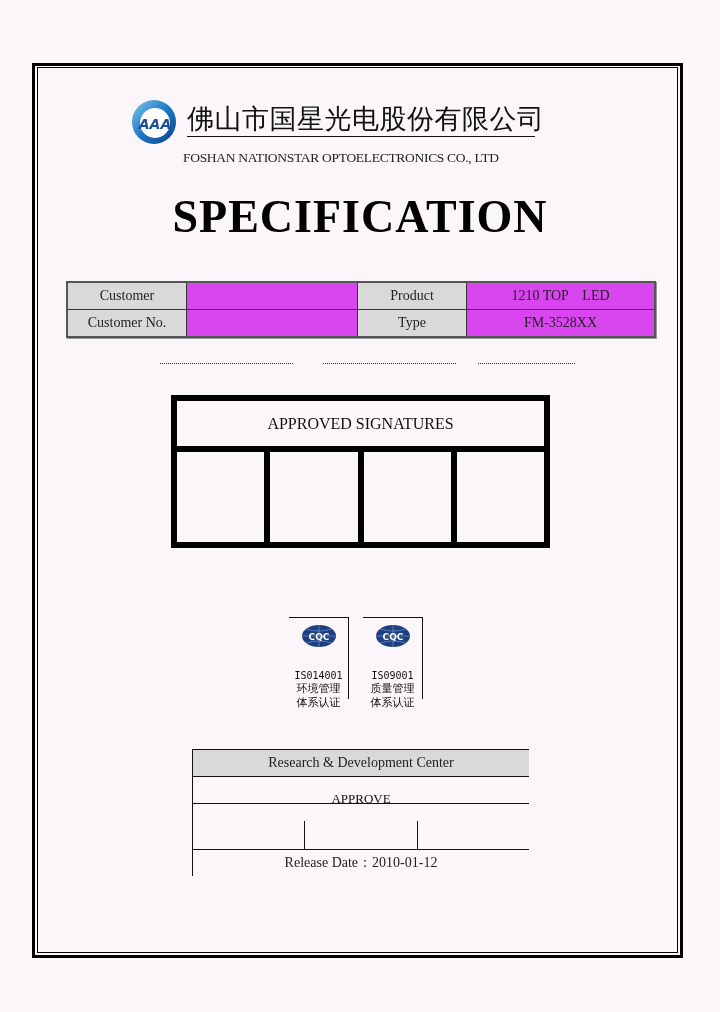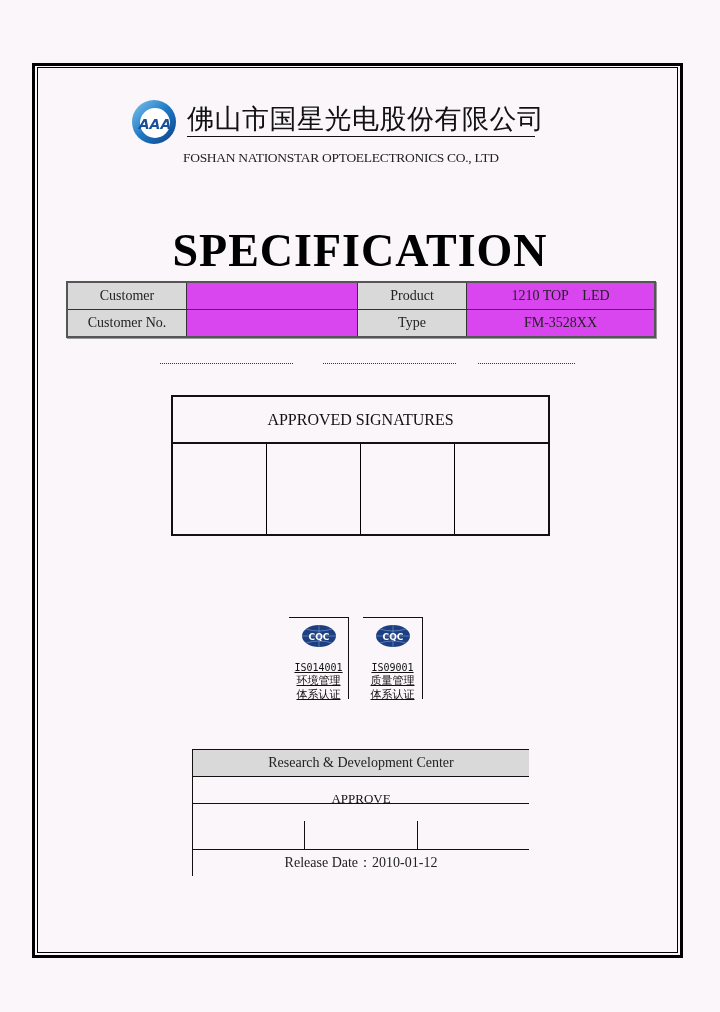--- a/index.html
+++ b/index.html
@@ -30,21 +30,21 @@
     font-family: "DejaVu Sans", sans-serif; font-size: 27px; letter-spacing: 0.5px;
     line-height: 34px; border-bottom: 1.5px solid #111; white-space: nowrap;
     color: #111;
   }
   .company-en {
     position: absolute; left: 183px; top: 150px; width: 360px;
     font-size: 13.5px; letter-spacing: -0.3px; white-space: nowrap; color: #222;
   }
   .title {
     position: absolute; left: 0; top: 190px; width: 720px; text-align: center;
-    font-size: 46px; font-weight: bold; letter-spacing: 1px; color: #000; margin-top: 34px;
+    font-size: 46px; font-weight: bold; letter-spacing: 1px; color: #000;
   }
   
   table { border-collapse: collapse; }
   .info-table {
     position: absolute; left: 66px; top: 281px;
     border: 2px solid #555;
     box-shadow: 1px 1px 0 #999;
   }
   .info-table td {
     border: 1px solid #333; height: 26px; text-align: center;
@@ -53,32 +53,31 @@
   .info-table td.lbl { background: #d9d9d9; }
   .info-table td.val { background: #d946ef; }
   .dotline {
     position: absolute; top: 363px; height: 0; border-top: 1px dotted #333;
   }
   
   .sig-table {
     position: absolute; left: 171px; top: 395px; width: 379px;
     border: 2px solid #111;
   }
-  .sig-table td { border: 1px solid #000000; padding: 0; }
+  .sig-table td { border: 6px solid #000000; padding: 0; }
   .sig-head td { height: 45px; text-align: center; font-size: 16px; border-bottom: 2px solid #111; }
   .sig-body td { height: 90px; width: 25%; }
   
   .cert {
     position: absolute; top: 617px; width: 60px; height: 82px;
     border-top: 1px solid #111; border-right: 1px solid #111; box-sizing: border-box;
     text-align: center;
-    text-decoration: underline;
   }
   .cert .cqc { margin: 6px auto 0; width: 36px; height: 24px; display: block; }
-  .cert .code { font-family: "DejaVu Sans Mono", monospace; font-size: 10px; margin-top: 14px; color: #111; }
+  .cert .code { font-family: "DejaVu Sans Mono", monospace; font-size: 10px; margin-top: 22px; color: #111; }
   .cert .cn { font-family: "DejaVu Sans", sans-serif; font-size: 11px; line-height: 12px; color: #111; margin-top: 2px; }
   
   .rd {
     position: absolute; left: 192px; top: 749px; width: 337px;
   }
   .rd .row { display: flex; box-sizing: border-box; }
   .rd .hdr {
     height: 28px; background: #d9d9d9; border-top: 1px solid #111; border-left: 1px solid #111;
     border-bottom: 1px solid #111; justify-content: center; align-items: center;
     font-size: 14px; color: #222;

